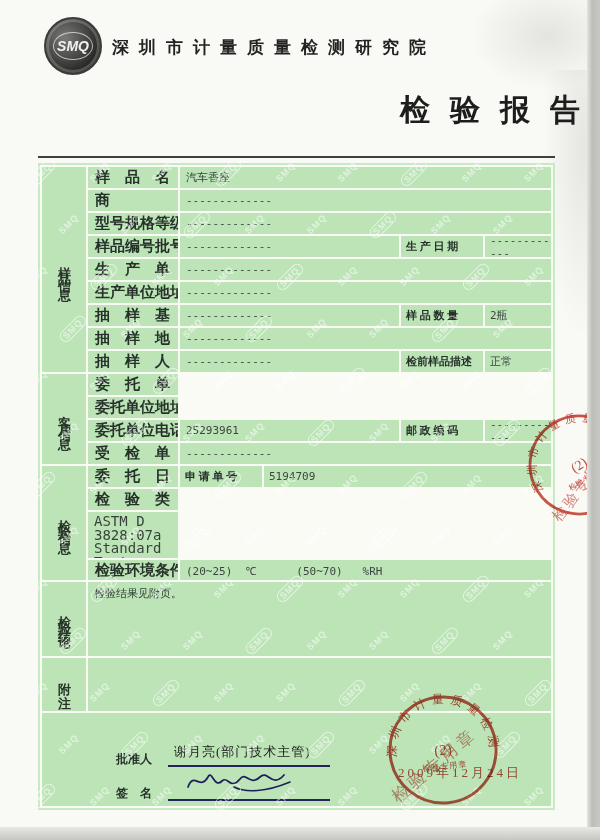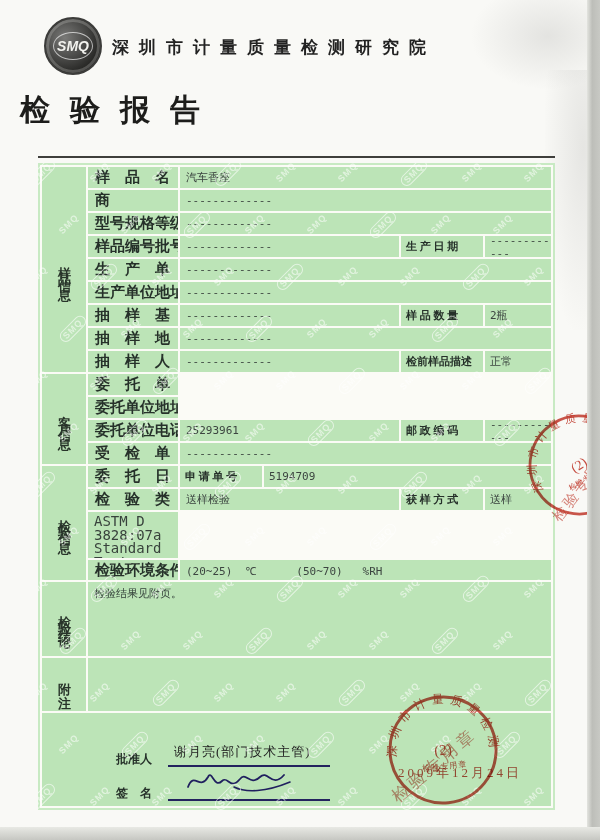--- a/index.html
+++ b/index.html
@@ -19,21 +19,21 @@
   
   .logo{position:absolute;left:44px;top:17px;width:54px;height:54px;border-radius:50%;z-index:2;
       background:radial-gradient(circle at 35% 35%,#7a7a78,#2b2b29 68%,#111);
       border:2px solid #3c3c3a;box-shadow:inset 0 0 0 3px rgba(220,220,215,.25);
       display:flex;align-items:center;justify-content:center;}
   .logo span{color:#f2f2ee;font-weight:bold;font-style:italic;font-size:14px;
       border:1px solid rgba(255,255,255,.65);border-radius:50%;padding:8px 3px;line-height:10px;
       font-family:"Liberation Sans",sans-serif;}
   .org-name{position:absolute;left:112px;top:36px;font-size:17px;font-weight:bold;color:#222;
       letter-spacing:10px;white-space:nowrap;z-index:2;}
-  .report-title{position:absolute;left:0;top:90px;width:100%;text-align:left;font-size:30px;
+  .report-title{position:absolute;left:0;top:90px;width:100%;text-align:right;font-size:30px;
       font-weight:bold;color:#1d1d1b;letter-spacing:20px;text-indent:20px;z-index:2;}
   .meta-row{position:absolute;left:55px;top:137px;width:492px;display:flex;
       justify-content:space-between;align-items:baseline;z-index:2;}
   .report-no{font-family:"DejaVu Sans Mono","Liberation Mono",monospace;font-size:12px;color:#222;}
   .page-info{font-size:12px;color:#222;letter-spacing:3px;}
   .head-rule{position:absolute;left:38px;top:156px;width:517px;height:2px;background:#3f3f3c;z-index:2;}
 
   
   .panel{position:absolute;left:38px;top:163px;width:517px;height:647px;background:#c8eac3;
       box-sizing:border-box;padding:2px;z-index:2;overflow:hidden;}
@@ -159,25 +159,20 @@
       <div class="cell lcell" style="grid-row:13">受　检　单　位</div>
       <div class="cell vcell" style="grid-row:13">-------------</div>
 
       <div class="cell lcell" style="grid-row:14">委　托　日　期</div>
       <div class="split" style="grid-row:14">
         <div class="sub-l">申 请 单 号</div>
         <div class="sub-v2">5194709</div>
       </div>
 
       <div class="cell lcell" style="grid-row:15">检　验　类　别</div>
-      <div class="split" style="grid-row:15">
-        <div class="sub-v1">送样检验</div>
-        <div class="sub-l">获 样 方 式</div>
-        <div class="sub-v2">送样</div>
-      </div>
 
       <div class="cell vcell basis" style="grid-row:16">ASTM D 3828:07a Standard Test Methods for Flash Point by Small Scale Closed Cup Tester,GB 13690-1992《常用危险化学品的分类及标志》</div>
 
       <div class="cell lcell" style="grid-row:17">检验环境条件</div>
       <div class="cell vcell" style="grid-row:17">(20~25)  ℃      (50~70)   %RH</div>
 
       <div class="cell vcell tallcell" style="grid-row:18;grid-column:2/4">检验结果见附页。</div>
 
       <div class="cell" style="grid-row:19;grid-column:2/4"></div>
 

